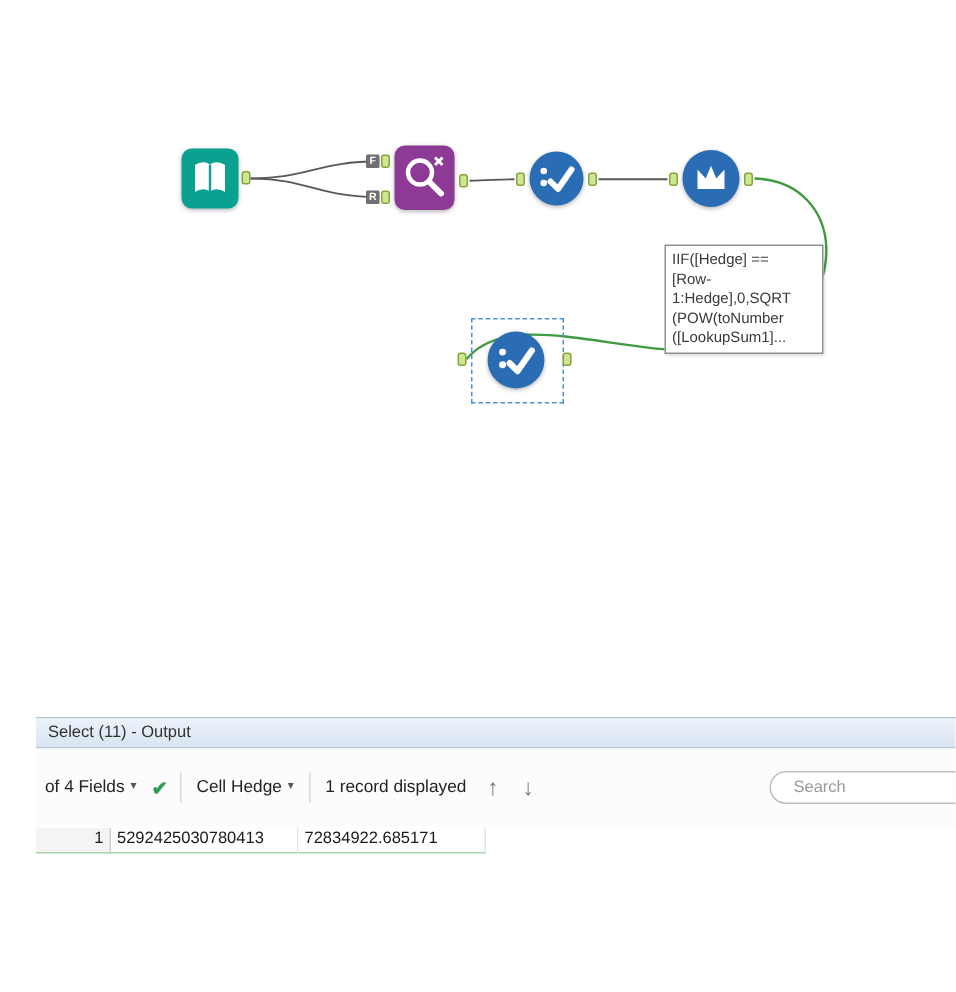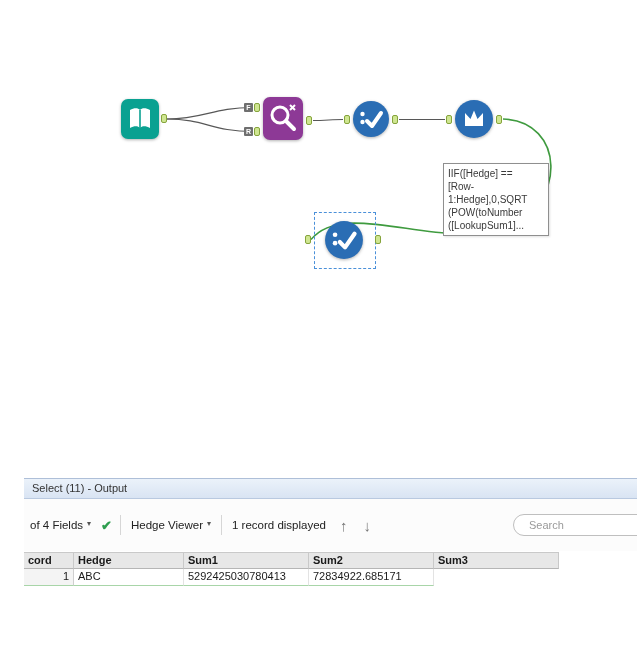--- a/index.html
+++ b/index.html
@@ -156,47 +156,39 @@
   <div class="results-header">Select (11) - Output</div>
 
   <div class="results-toolbar">
     <div class="tb-item">
       <span>of 4 Fields</span>
       <span class="caret">▾</span>
     </div>
     <span class="tb-check">✔</span>
     <span class="tb-sep"></span>
     <div class="tb-item">
-      <span>Hedge Viewer</span>
+      <span>Cell Hedge</span>
       <span class="caret">▾</span>
     </div>
     <span class="tb-sep"></span>
     <div class="tb-item">
       <span>1 record displayed</span>
     </div>
     <span class="tb-arrow">↑</span>
     <span class="tb-arrow">↓</span>
 
     <div class="searchbox">
       <svg width="12" height="12" viewBox="0 0 12 12">
         <circle cx="5" cy="5" r="3.6" stroke="#aaaaaa" stroke-width="1.3" fill="none"></circle>
         <line x1="7.8" y1="7.8" x2="11" y2="11" stroke="#aaaaaa" stroke-width="1.3"></line>
       </svg>
       <input type="text" placeholder="Search" style="">
     </div>
   </div>
 
   <div class="grid">
-    <div class="thead">
-      <div class="th c0">cord</div>
-      <div class="th c1">Hedge</div>
-      <div class="th c2">Sum1</div>
-      <div class="th c3">Sum2</div>
-      <div class="th c4">Sum3</div>
-    </div>
     <div class="trow">
       <div class="td c0">1</div>
-      <div class="td c1">ABC</div>
       <div class="td c3">5292425030780413</div>
       <div class="td c4">72834922.685171</div>
     </div>
   </div>
 </div>
 
 </body></html>

